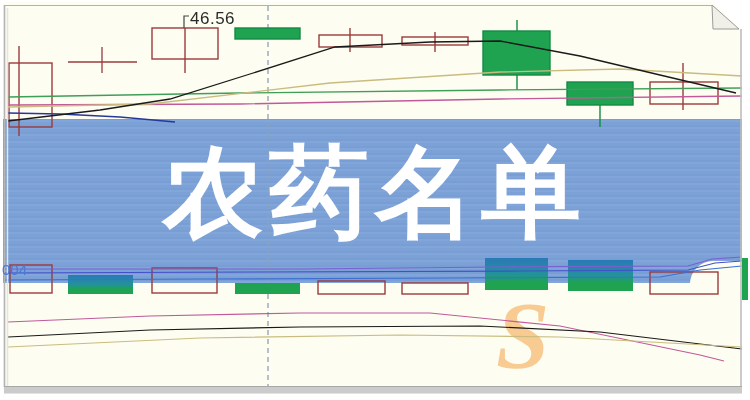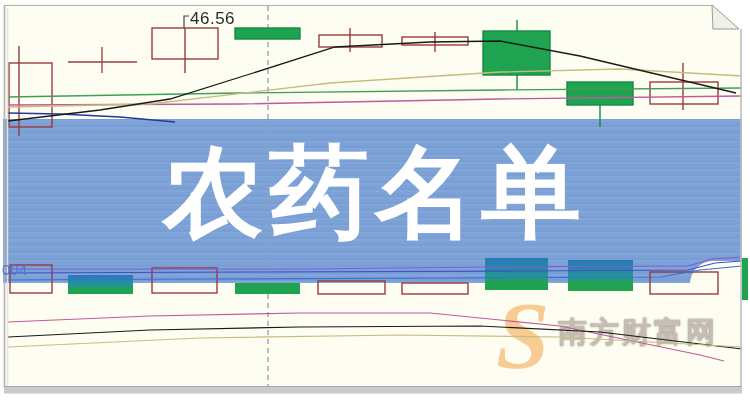--- a/index.html
+++ b/index.html
@@ -50,21 +50,20 @@
 </head>
 <body>
 
 <div id="card" class="abs"></div>
 
 <div id="banner" class="abs"></div>
 <div id="banner-notch" class="abs"></div>
 
 <div id="watermark" class="abs">
   <span id="wm-initial" class="abs">S</span>
-  <span id="wm-cn" class="abs">南方财富网</span>
 </div>
 
 <svg id="chart-svg" class="abs" viewBox="0 0 750 400">
     <defs>
       <linearGradient id="gb" x1="0" y1="0" x2="0" y2="1">
         <stop offset="0%" stop-color="#2a79b8"></stop>
         <stop offset="50%" stop-color="#23929b"></stop>
         <stop offset="75%" stop-color="#1fa351"></stop>
         <stop offset="100%" stop-color="#1fa351"></stop>
       </linearGradient>

